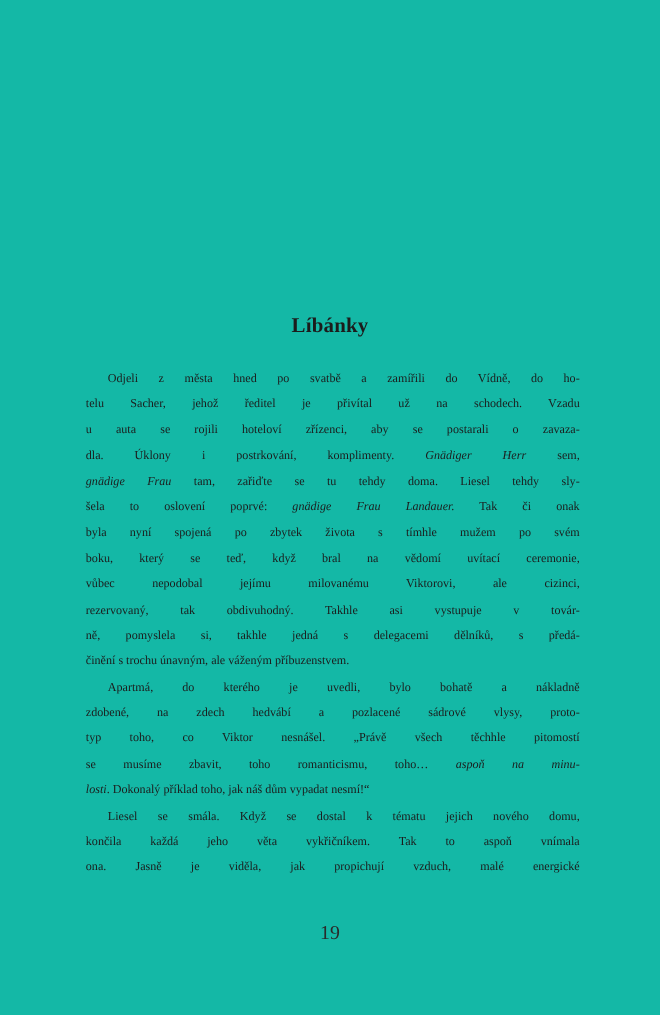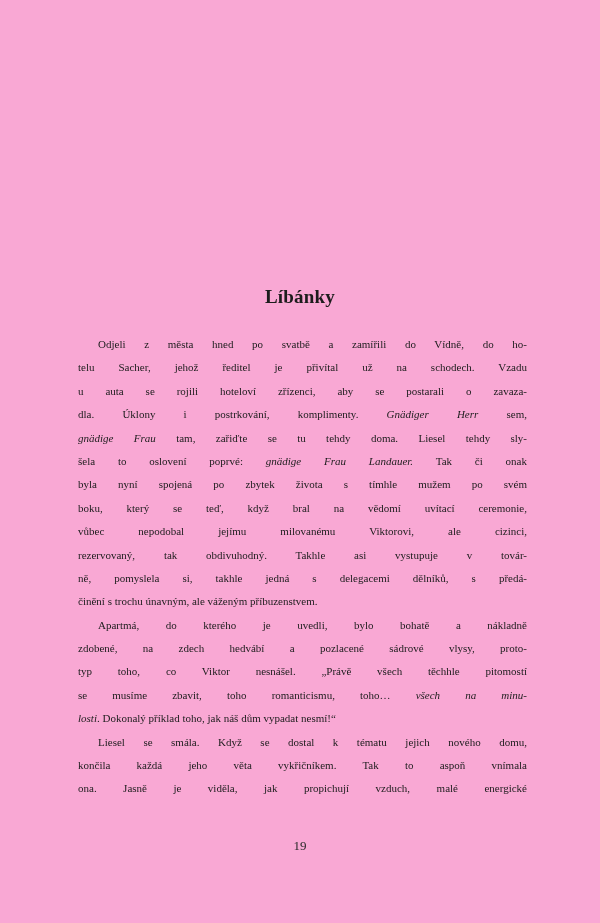--- a/index.html
+++ b/index.html
@@ -13,21 +13,21 @@
       position: relative;
       overflow: hidden;
       font-family: "Liberation Serif", "DejaVu Serif", serif;
       color: #1c1c1c;
     }
     .page {
       position: absolute;
       left: 0; top: 0;
       width: 600px;
       height: 923px;
-      background: #f9a8d4;
+      background: #14b8a6;
     }
     .chapter-title {
       position: absolute;
       top: 286px;
       left: 0;
       width: 600px;
       text-align: center;
       font-weight: bold;
       font-size: 19px;
       letter-spacing: 0.2px;
@@ -56,21 +56,21 @@
       text-align-last: left;
     }
     .line i {
     }
     .page-number {
       position: absolute;
       top: 838px;
       left: 0;
       width: 600px;
       text-align: center;
-      font-size: 13px;
+      font-size: 18px;
       color: #2a2a2a;
     }
   </style>
 </head>
 <body>
 
 <div class="page">
   <h2 class="chapter-title">Líbánky</h2>
   <div class="body-text" id="body-text">
       <div>
@@ -84,21 +84,21 @@
         <span class="line"><span>boku, který se teď, když bral na vědomí uvítací ceremonie,</span></span>
         <span class="line"><span>vůbec nepodobal jejímu milovanému Viktorovi, ale cizinci,</span></span>
         <span class="line"><span>rezervovaný, tak obdivuhodný. Takhle asi vystupuje v továr-</span></span>
         <span class="line"><span>ně, pomyslela si, takhle jedná s delegacemi dělníků, s předá-</span></span>
         <span class="line last"><span>činění s trochu únavným, ale váženým příbuzenstvem.</span></span>
       </div>
       <div>
         <span class="line indent"><span>Apartmá, do kterého je uvedli, bylo bohatě a nákladně</span></span>
         <span class="line"><span>zdobené, na zdech hedvábí a pozlacené sádrové vlysy, proto-</span></span>
         <span class="line"><span>typ toho, co Viktor nesnášel. „Právě všech těchhle pitomostí</span></span>
-        <span class="line"><span>se musíme zbavit, toho romanticismu, toho… </span><i>všech na minu-</i></span>
+        <span class="line"><span>se musíme zbavit, toho romanticismu, toho… </span><i>aspoň na minu-</i></span>
         <span class="line last"><i>losti</i><span>. Dokonalý příklad toho, jak náš dům vypadat nesmí!“</span></span>
       </div>
       <div>
         <span class="line indent"><span>Liesel se smála. Když se dostal k tématu jejich nového domu,</span></span>
         <span class="line"><span>končila každá jeho věta vykřičníkem. Tak to aspoň vnímala</span></span>
         <span class="line"><span>ona. Jasně je viděla, jak propichují vzduch, malé energické</span></span>
       </div>
     </div>
   <div class="page-number">19</div>
 </div>

